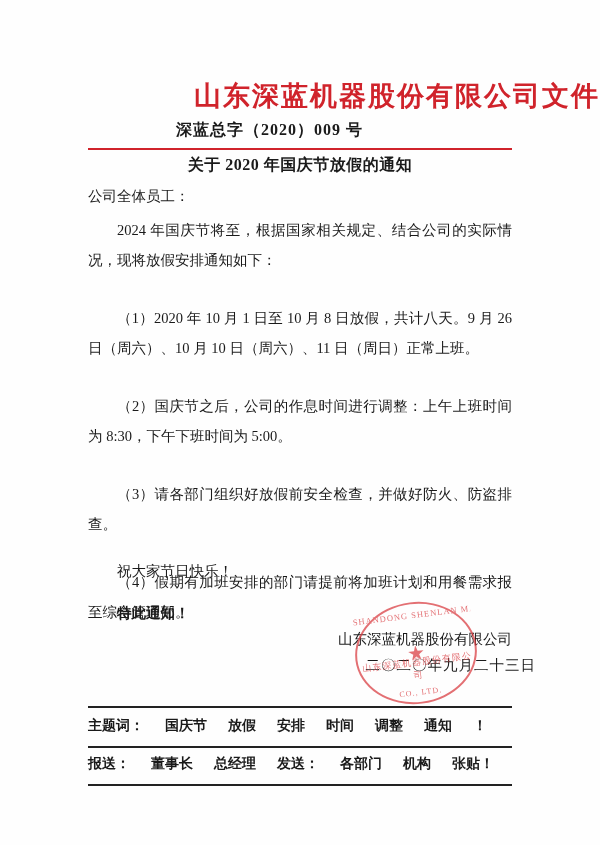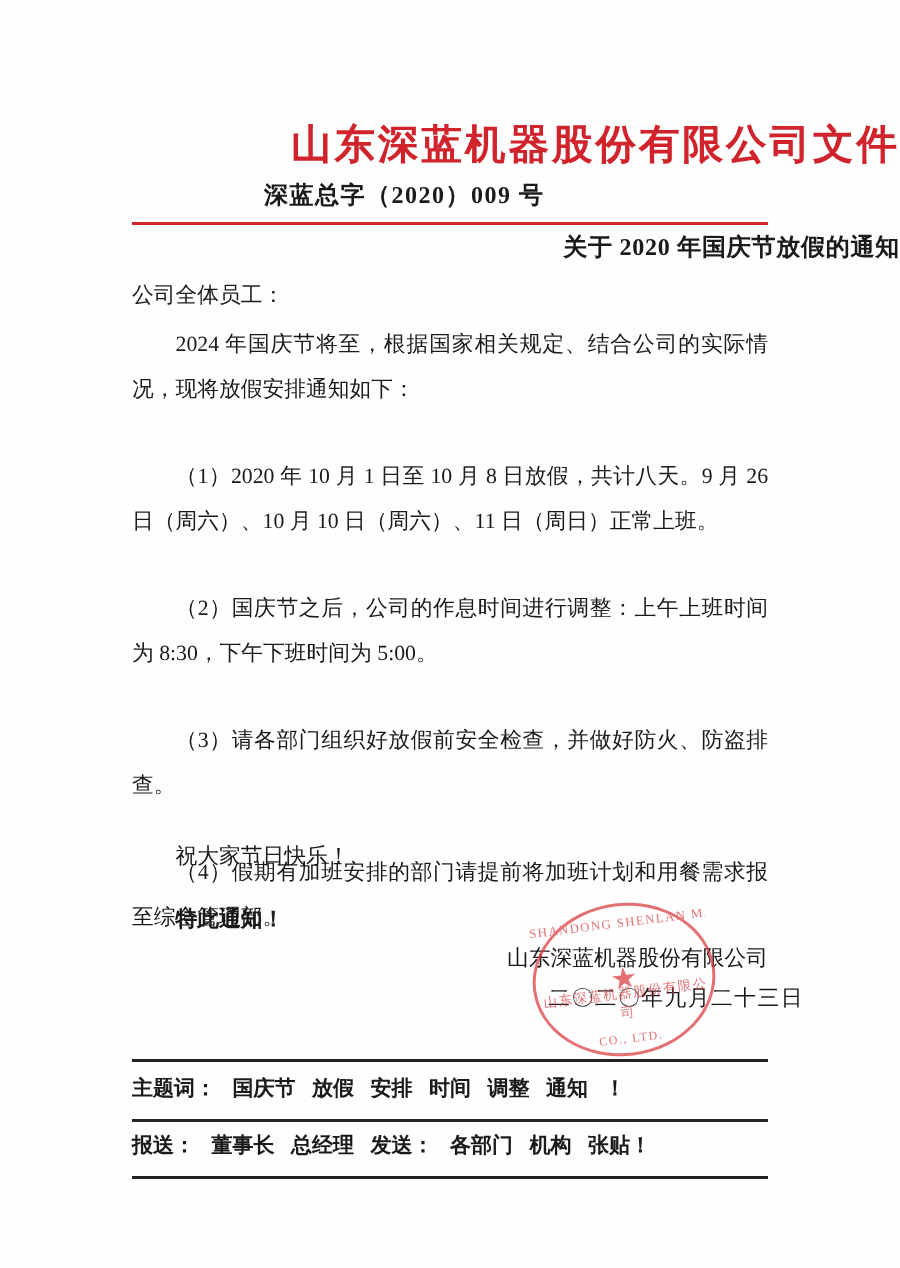--- a/index.html
+++ b/index.html
@@ -61,21 +61,21 @@
     height: 2px;
     background: #d0232b;
   }
 
   
   .subject {
     position: absolute;
     top: 155px;
     left: 0;
     width: 600px;
-    text-align: right;
+    text-align: center;
     font-size: 16px;
     font-weight: bold;
     letter-spacing: 0.5px;
   }
 
   .salutation {
     position: absolute;
     top: 187px;
     left: 88px;
     font-size: 14.5px;
@@ -209,21 +209,21 @@
     position: absolute;
     left: 88px;
     width: 424px;
     font-size: 14px;
     font-weight: bold;
   }
   .footer-row.r1 { top: 717px; }
   .footer-row.r2 { top: 755px; }
   .footer-row span.lbl { font-weight: bold; }
   .footer-row .cells { display: inline; }
-  .footer-row .cell { margin-left: 11px; }
+  .footer-row .cell { margin-left: 21px; }
 </style>
 </head>
 <body>
 
 <div class="page">
 
   <div class="doc-title">山东深蓝机器股份有限公司文件</div>
 
   <div class="doc-number">深蓝总字（2020）009 号</div>
 

